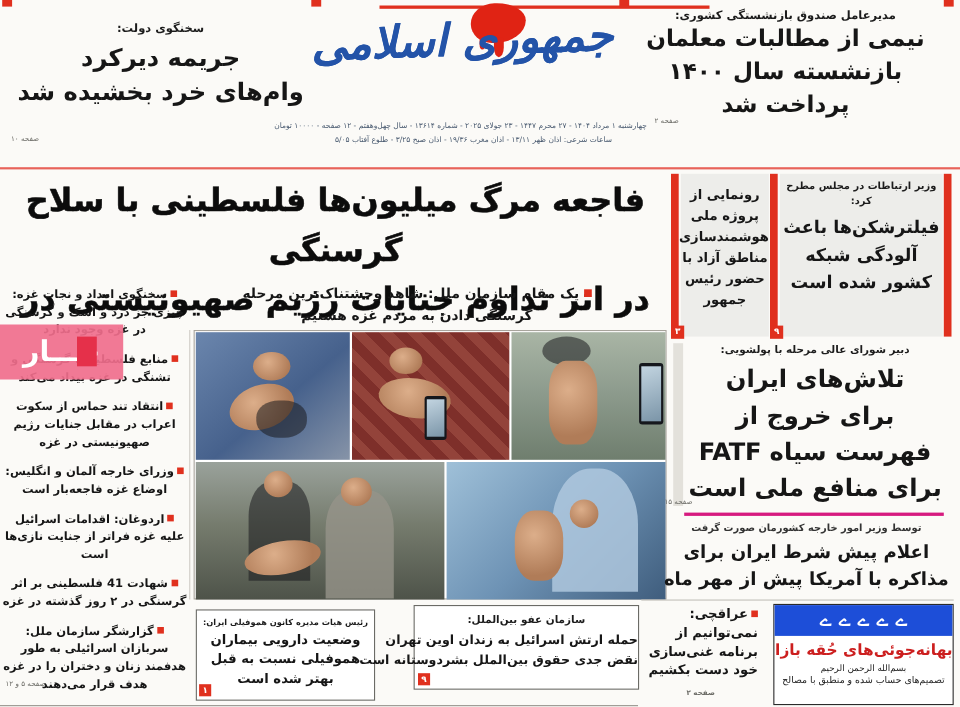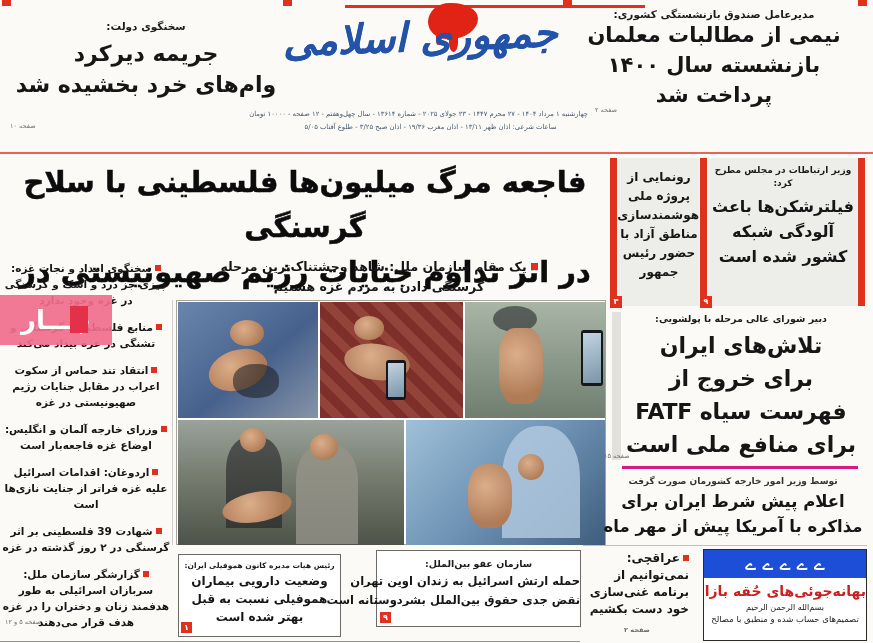--- a/index.html
+++ b/index.html
@@ -152,21 +152,21 @@
   </div>
   <div class="badge" style="left:610px;top:296px">۳</div>
   <div class="badge" style="left:700px;top:296px">۹</div>
 
   <div class="abs sb">
     <div class="sb-item"><span class="sqs"></span><span>سخنگوی امداد و نجات غزه: چیزی جز درد و اشک و گرسنگی در غزه وجود ندارد</span></div>
     <div class="sb-item"><span class="sqs"></span><span>منابع فلسطینی: گرسنگی و تشنگی در غزه بیداد می‌کند</span></div>
     <div class="sb-item"><span class="sqs"></span><span>انتقاد تند حماس از سکوت اعراب در مقابل جنایات رژیم صهیونیستی در غزه</span></div>
     <div class="sb-item"><span class="sqs"></span><span>وزرای خارجه آلمان و انگلیس: اوضاع غزه فاجعه‌بار است</span></div>
     <div class="sb-item"><span class="sqs"></span><span>اردوغان: اقدامات اسرائیل علیه غزه فراتر از جنایت نازی‌ها است</span></div>
-    <div class="sb-item"><span class="sqs"></span><span>شهادت 39 فلسطینی بر اثر گرسنگی در ۲ روز گذشته در غزه</span></div>
+    <div class="sb-item"><span class="sqs"></span><span>شهادت 41 فلسطینی بر اثر گرسنگی در ۲ روز گذشته در غزه</span></div>
     <div class="sb-item"><span class="sqs"></span><span>گزارشگر سازمان ملل: سربازان اسرائیلی به طور هدفمند زنان و دختران را در غزه هدف قرار می‌دهند</span></div>
   </div>
   <div class="abs pref sb-ref">صفحه ۵ و ۱۲</div>
   <div class="abs sb-divider"></div>
 
   <div class="abs wm">
     <div class="wm-tab"></div>
     <div class="wm-inner">جـــار</div>
   </div>
 

